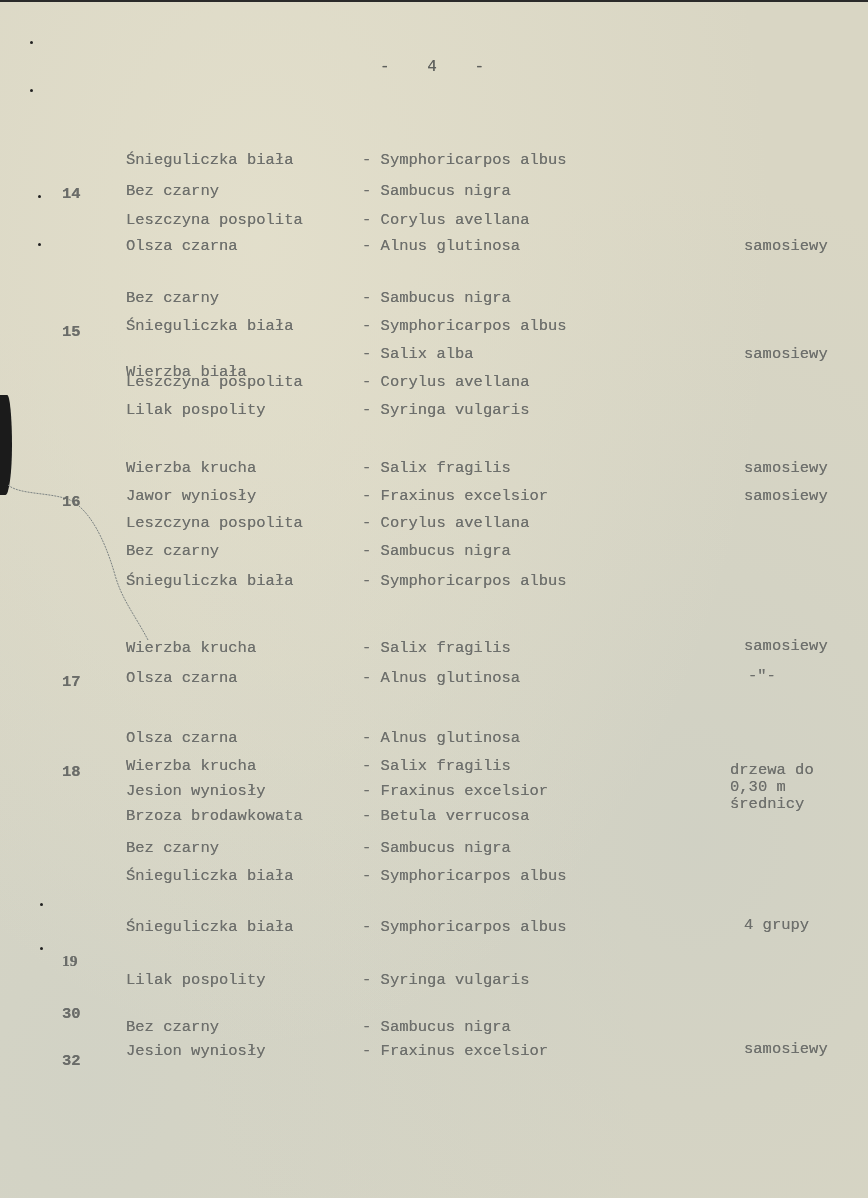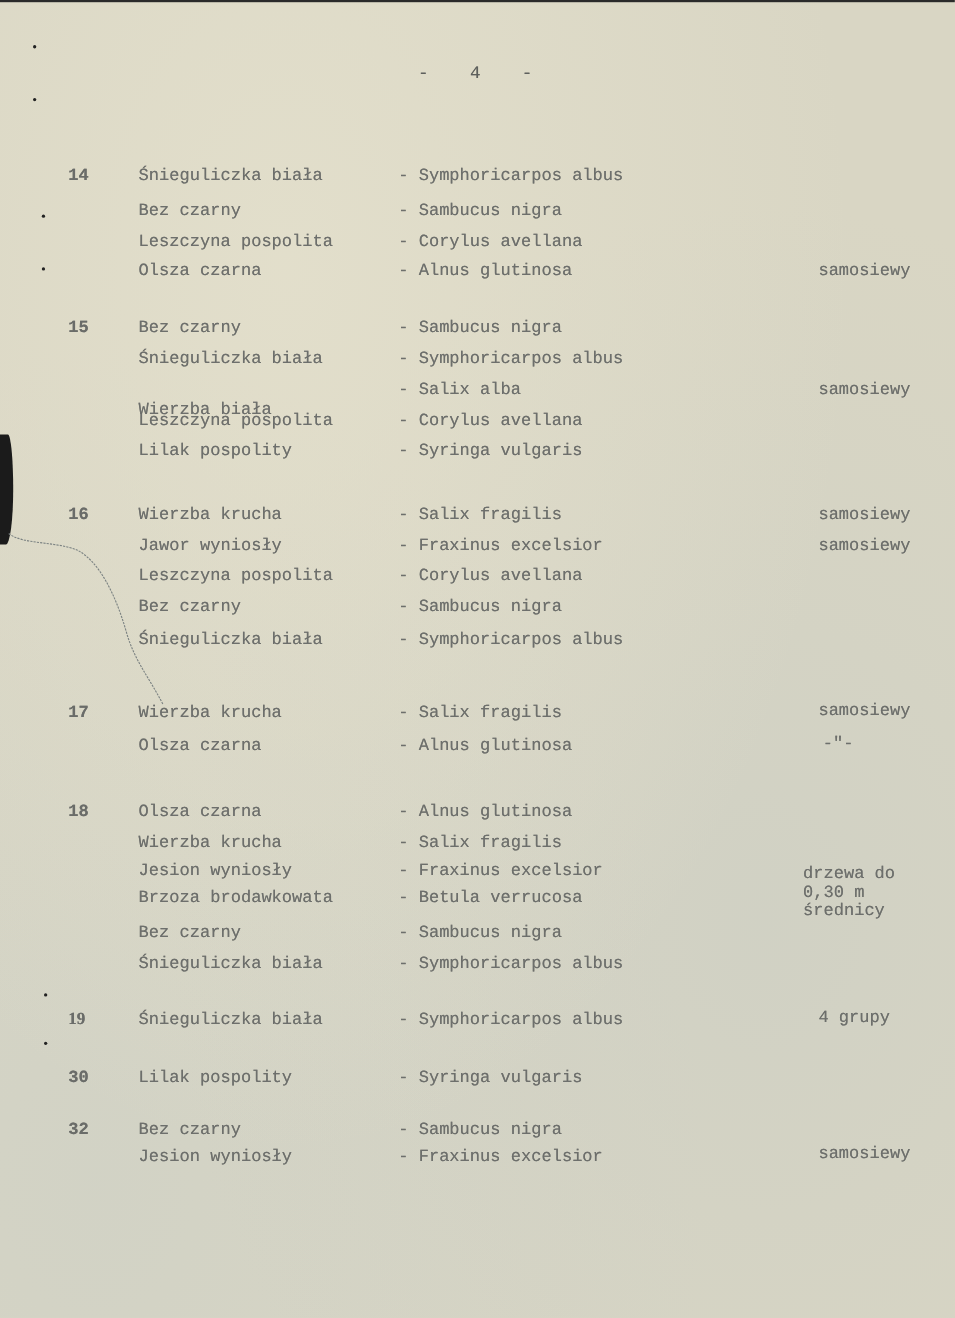--- a/index.html
+++ b/index.html
@@ -17,21 +17,21 @@
     .page-num {
       position: absolute; top: 58px; left: 380px; font-size: 16px; letter-spacing: 14px; color: #5e605d;
     }
     .dot { position: absolute; width: 3px; height: 3px; background: #222; border-radius: 50%; }
     .tear {
       position: absolute; left: 0; top: 395px; width: 12px; height: 100px;
       background: #1b1b1b; border-radius: 0 40% 55% 0 / 0 50% 50% 0;
     }
     .fold { position: absolute; left: 0; top: 0; pointer-events: none; }
     .row { position: absolute; font-size: 15.5px; line-height: 18px; white-space: pre; }
-    .num { left: 62px; font-weight: bold; color: #6a6c69; }
+    .num { left: 62px; font-weight: bold; color: #6a6c69; margin-top: 34px; }
     .common { left: 126px; }
     .latin { left: 362px; }
     .note { left: 744px; }
     .note-multi { left: 730px; line-height: 17px; white-space: normal; width: 110px; }
     .ink { text-shadow: 0 0 0.6px rgba(80,82,80,0.6); }
   </style>
 </head>
 <body>
 
 <div class="topline"></div>
@@ -102,21 +102,21 @@
 <div class="row common ink" style="top:757px;">Wierzba krucha</div>
 <div class="row latin ink" style="top:757px;">- Salix fragilis</div>
 <div class="row common ink" style="top:782px;">Jesion wyniosły</div>
 <div class="row latin ink" style="top:782px;">- Fraxinus excelsior</div>
 <div class="row common ink" style="top:807px;">Brzoza brodawkowata</div>
 <div class="row latin ink" style="top:807px;">- Betula verrucosa</div>
 <div class="row common ink" style="top:839px;">Bez czarny</div>
 <div class="row latin ink" style="top:839px;">- Sambucus nigra</div>
 <div class="row common ink" style="top:867px;">Śnieguliczka biała</div>
 <div class="row latin ink" style="top:867px;">- Symphoricarpos albus</div>
-<div class="row note-multi ink" style="top:762px;margin-top:24px;">drzewa do 0,30 m średnicy</div>
+<div class="row note-multi ink" style="top:762px;">drzewa do 0,30 m średnicy</div>
 
 <div class="row num ink" style="top:918px;font-family:Liberation Serif, serif;">19</div>
 <div class="row common ink" style="top:918px;">Śnieguliczka biała</div>
 <div class="row latin ink" style="top:918px;">- Symphoricarpos albus</div>
 <div class="row note ink" style="top:916px;">4 grupy</div>
 
 <div class="row num ink" style="top:971px;">30</div>
 <div class="row common ink" style="top:971px;">Lilak pospolity</div>
 <div class="row latin ink" style="top:971px;">- Syringa vulgaris</div>
 

